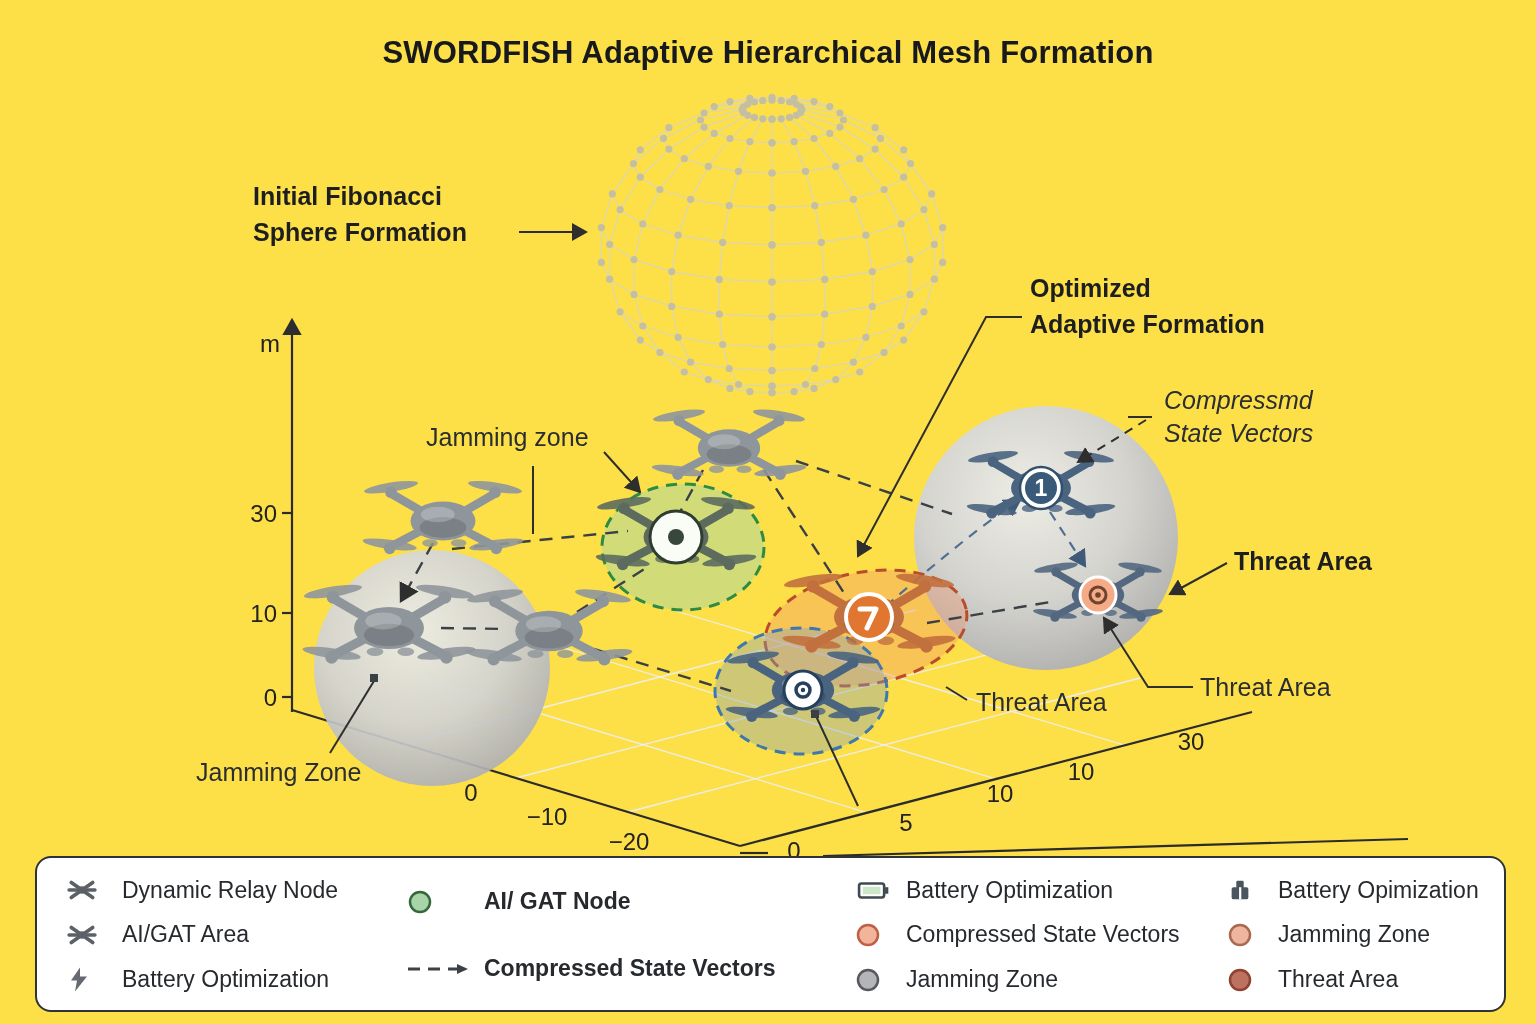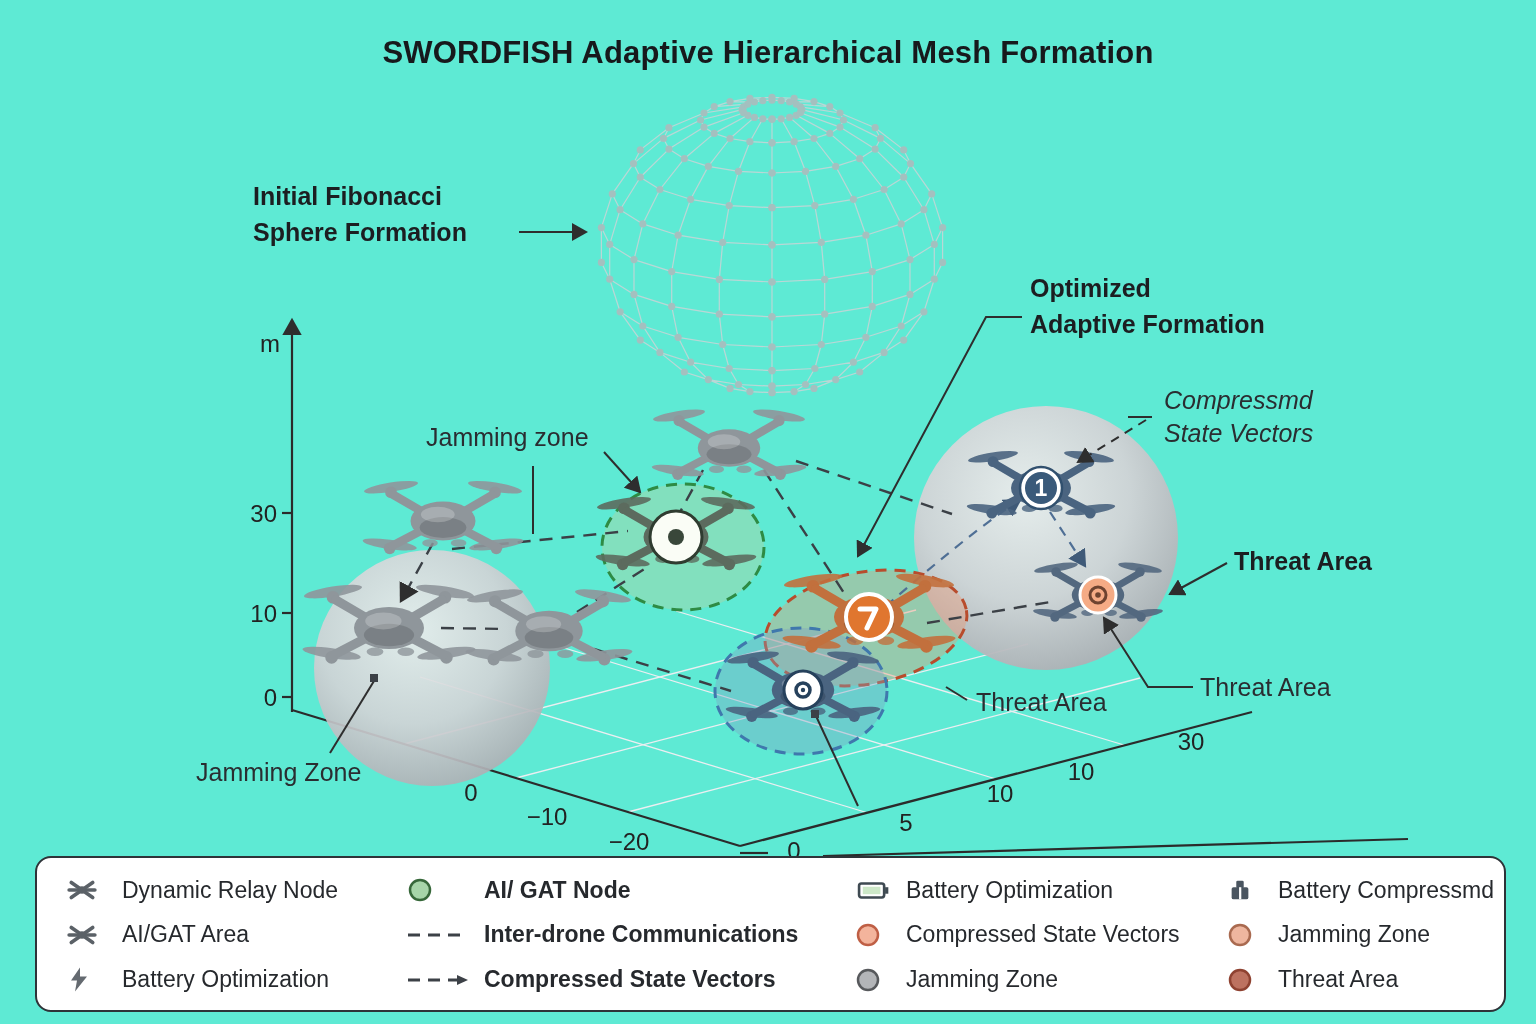--- a/index.html
+++ b/index.html
@@ -1,16 +1,16 @@
 <!DOCTYPE html>
 <html><head>
 <meta charset="utf-8">
 <style>
   html,body{margin:0;padding:0;background:#ffffff;}
-  #stage{position:relative;width:1536px;height:1024px;background:#5eead4;overflow:hidden;
+  #stage{position:relative;width:1536px;height:1024px;background:#fde047;overflow:hidden;
          font-family:"Liberation Sans", sans-serif;}
   #scene{position:absolute;left:0;top:0;}
   .ttl{font-size:31px;font-weight:700;fill:#17191c;letter-spacing:.2px;}
   .lbl-b{font-size:25px;font-weight:700;fill:#1c1e21;}
   .lbl-r{font-size:25px;font-weight:400;fill:#2a2d31;}
   .lbl-i{font-size:25px;font-style:italic;fill:#2a2d31;}
   .tick{font-size:24px;fill:#222;}
   .axis{stroke:#2b2b2b;stroke-width:2.2;fill:none;}
   .leader{stroke:#2e2e2e;stroke-width:2;fill:none;}
   .comm{stroke:#3b4046;stroke-width:2.4;fill:none;stroke-dasharray:13 9;}
@@ -380,28 +380,20 @@
     <div class="lg-item">
       <span class="lg-ic">
         <svg width="26" height="26" viewBox="0 0 26 26">
               <circle cx="13" cy="13" r="10" fill="#a7d5a9" stroke="#37683a" stroke-width="2.5"></circle>
             </svg>
       </span>
       <span class="lg-lb">AI/ GAT Node</span>
     </div>
     <div class="lg-item">
       <span class="lg-ic">
-        <svg width="62" height="10" viewBox="0 0 62 10">
-              <line x1="1" y1="5" x2="61" y2="5" stroke="#3c4147" stroke-width="3" stroke-dasharray="12 8"></line>
-            </svg>
-      </span>
-      <span class="lg-lb">Inter-drone Communications</span>
-    </div>
-    <div class="lg-item">
-      <span class="lg-ic">
         <svg width="62" height="12" viewBox="0 0 62 12">
               <line x1="1" y1="6" x2="50" y2="6" stroke="#3c4147" stroke-width="3" stroke-dasharray="12 8"></line>
               <path d="M50 1 L61 6 L50 11 z" fill="#3c4147"></path>
             </svg>
       </span>
       <span class="lg-lb">Compressed State Vectors</span>
     </div>
   </div>
   <div class="lg-col c3">
     <div class="lg-item">
@@ -433,21 +425,21 @@
   </div>
   <div class="lg-col c4">
     <div class="lg-item">
       <span class="lg-ic">
         <svg width="26" height="26" viewBox="0 0 28 28">
               <rect x="5" y="11" width="18" height="13" rx="2" fill="#4a5560"></rect>
               <rect x="10" y="4" width="8" height="8" rx="1.5" fill="#4a5560"></rect>
               <rect x="13" y="11" width="2.4" height="13" fill="#ffffff"></rect>
             </svg>
       </span>
-      <span class="lg-lb">Battery Compressmd</span>
+      <span class="lg-lb">Battery Opimization</span>
     </div>
     <div class="lg-item">
       <span class="lg-ic">
         <svg width="26" height="26" viewBox="0 0 26 26">
               <circle cx="13" cy="13" r="10" fill="#eeb69f" stroke="#a96a50" stroke-width="2.5"></circle>
             </svg>
       </span>
       <span class="lg-lb">Jamming Zone</span>
     </div>
     <div class="lg-item">

